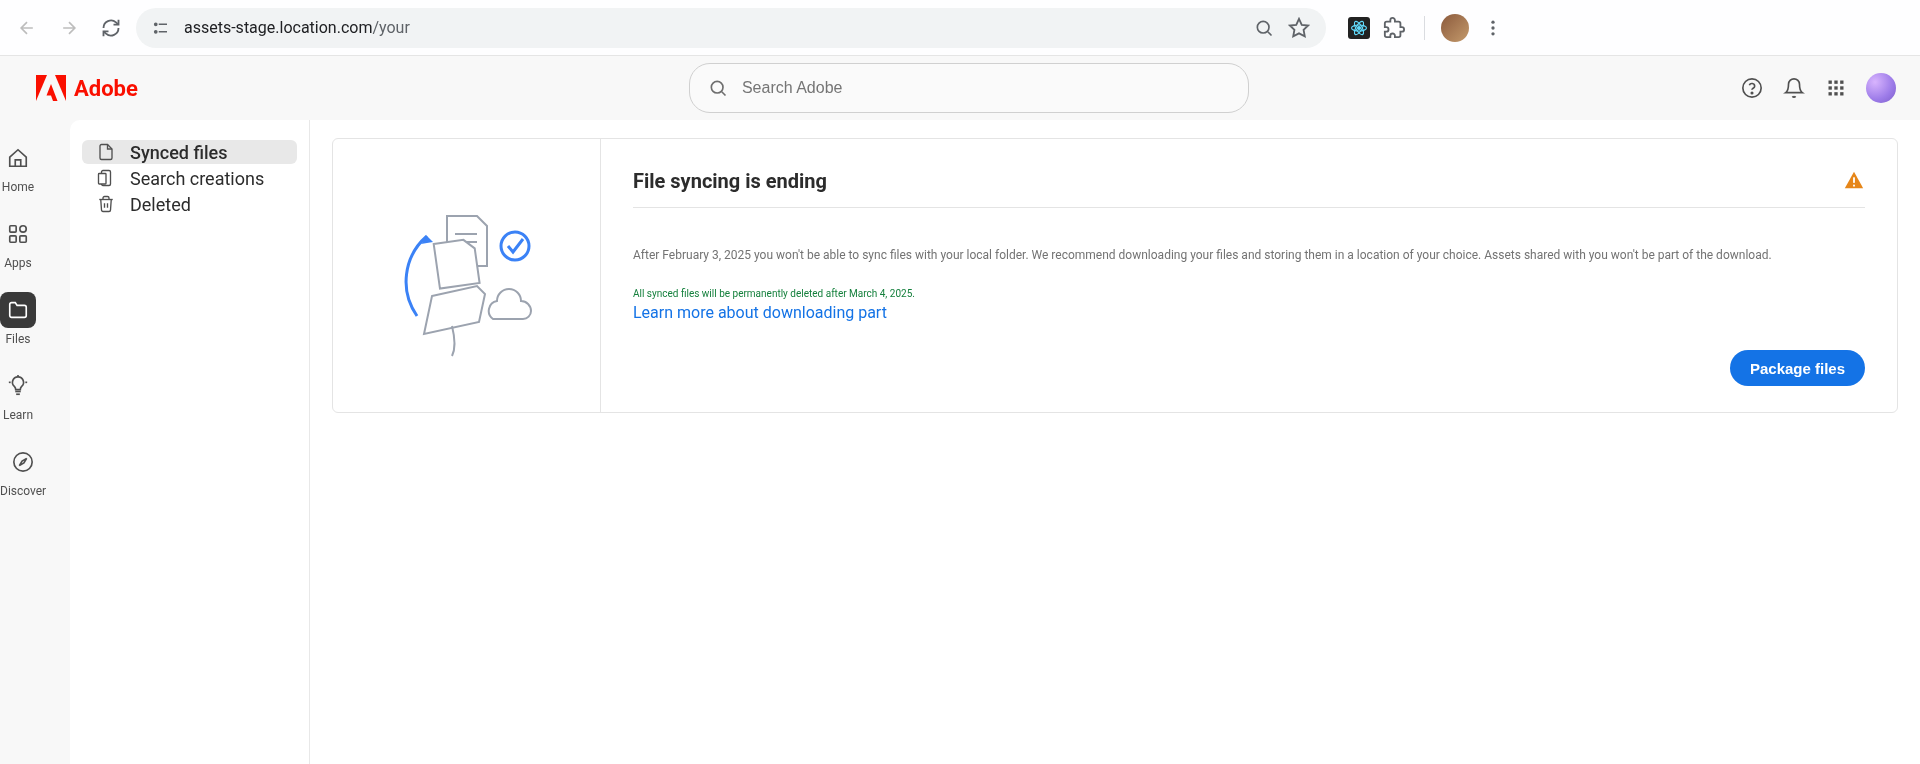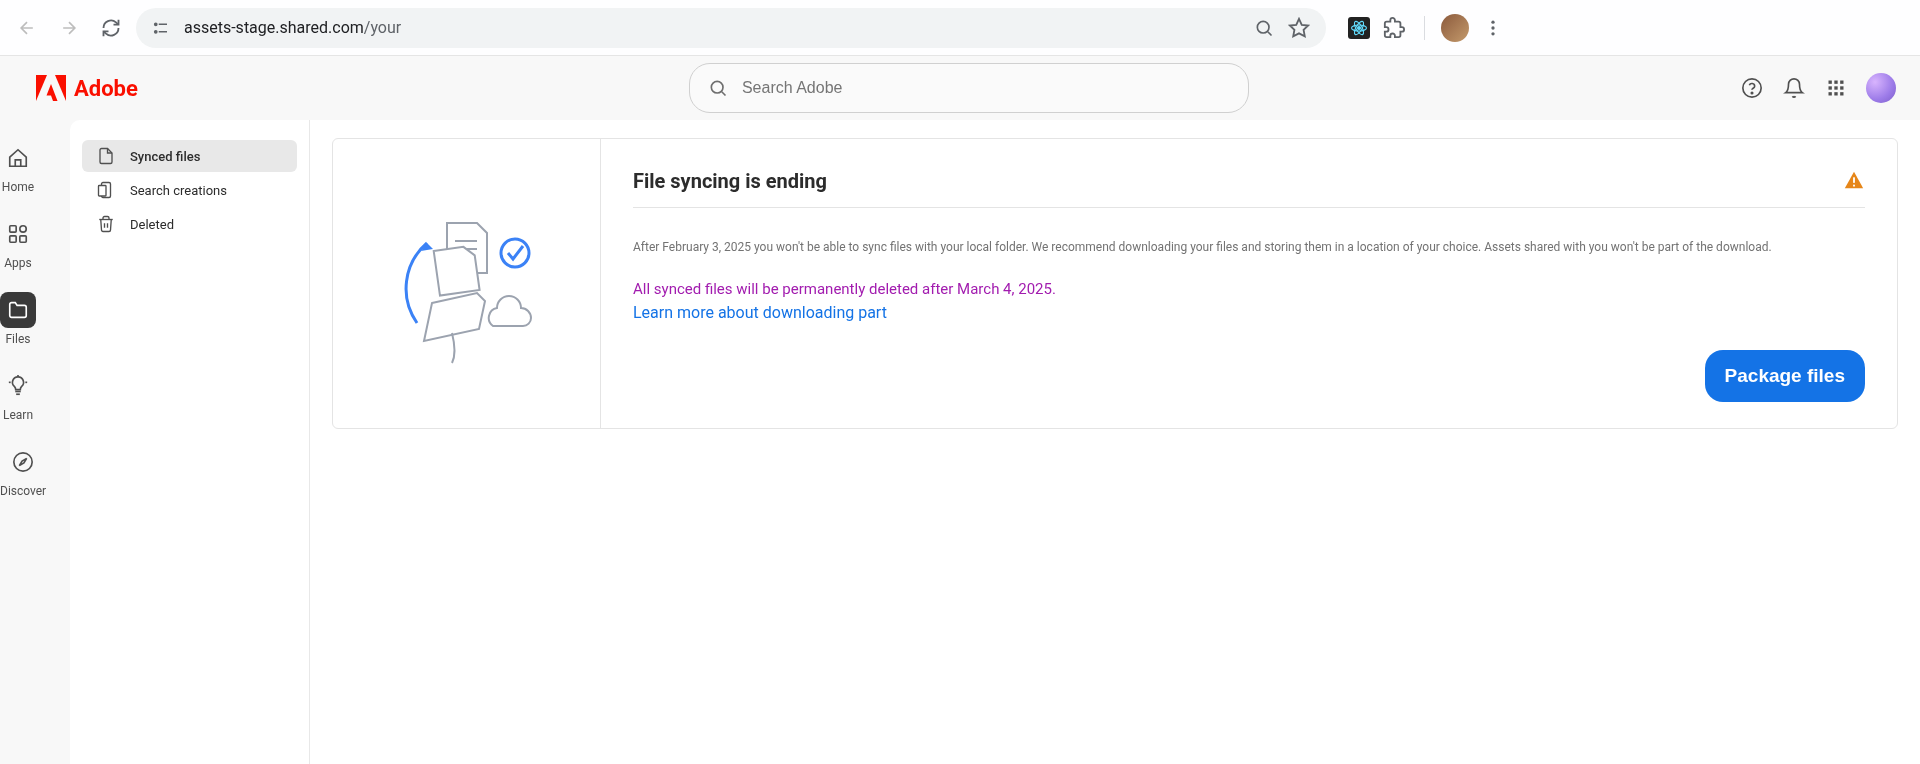--- a/index.html
+++ b/index.html
@@ -146,25 +146,25 @@
 
     .sidebar {
       width: 240px;
       background: #fff;
       border-right: 1px solid #e8e8e8;
       border-top-left-radius: 10px;
       padding: 20px 12px;
     }
     .sidebar-item {
       display: flex; align-items: center;
-      height: 32px;
+      height: 24px;
       padding: 0 14px;
       border-radius: 6px;
       gap: 14px;
-      font-size: 13px;
+      font-size: 18px;
       color: #2c2c2c;
       cursor: pointer;
       margin-bottom: 2px;
     }
     .sidebar-item.selected { background: #e8e8e8; font-weight: 500; }
     .sidebar-icon { width: 20px; display:flex;align-items:center;justify-content:center; color:#505050; }
 
     .main-area {
       flex: 1;
       background: #fff;
@@ -189,36 +189,36 @@
     }
     .banner-content {
       flex: 1;
       padding: 30px 32px 26px;
       display:flex;flex-direction:column;
     }
     .banner-header-row {
       display:flex;align-items:center;justify-content:space-between;
       padding-bottom: 14px;
       border-bottom: 1px solid #e4e4e4;
-      margin-bottom: 30px;
+      margin-bottom: 38px;
     }
     .banner-title { font-size: 20px; font-weight: 700; color: #2c2c2c; }
     .warn-icon { color: #e68619; }
     .banner-para { font-size: 12px; color: #737373; line-height: 1.5; margin-bottom: 22px; }
-    .banner-para2 { font-size: 15px; color: #a21caf; line-height: 1.5; }
+    .banner-para2 { font-size: 10px; color: #15803d; line-height: 1.5; }
     .banner-link { color: #1473e6; cursor: pointer; display:block; margin-top:2px; }
     .banner-actions { display:flex; justify-content:flex-end; margin-top: 28px; }
     .pkg-btn {
       background: #1473e6;
       color: #fff;
       border: none;
-      height: 52px;
+      height: 36px;
       padding: 0 20px;
       border-radius: 18px;
-      font-size: 19px;
+      font-size: 15px;
       font-weight: 600;
       cursor: pointer;
     }
 
     svg { display: block; }
   </style>
 </head>
 <body>
 
 <div class="browser-chrome">
@@ -242,21 +242,21 @@
   </div>
 
   <div class="address-bar">
     <svg width="18" height="18" viewBox="0 0 24 24" fill="none" stroke="#5f6368" stroke-width="2">
         <circle cx="5" cy="7" r="1.5" fill="#5f6368"></circle>
         <line x1="9" y1="7" x2="20" y2="7"></line>
         <circle cx="5" cy="17" r="1.5" fill="#5f6368"></circle>
         <line x1="9" y1="17" x2="20" y2="17"></line>
       </svg>
     <span class="address-bar-text">
-      <span>assets-stage.shared.com</span><span class="url-path">/your</span>
+      <span>assets-stage.location.com</span><span class="url-path">/your</span>
     </span>
     <svg width="20" height="20" viewBox="0 0 24 24" fill="none" stroke="#5f6368" stroke-width="2">
         <circle cx="11" cy="11" r="7"></circle>
         <line x1="16.5" y1="16.5" x2="21" y2="21"></line>
       </svg>
     <svg width="22" height="22" viewBox="0 0 24 24" fill="none" stroke="#5f6368" stroke-width="2">
         <polygon points="12 2 15 8.5 22 9.3 17 14 18.3 21 12 17.8 5.7 21 7 14 2 9.3 9 8.5 12 2"></polygon>
       </svg>
   </div>
 

